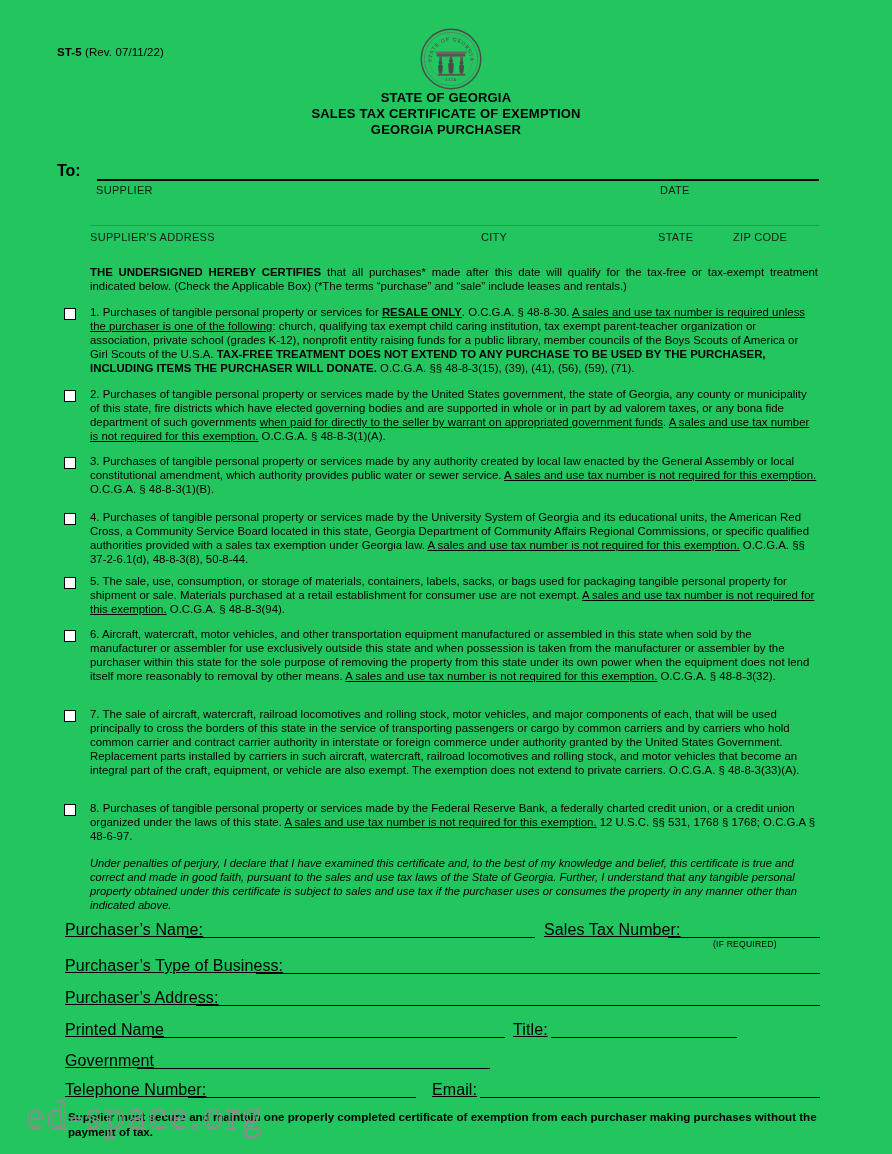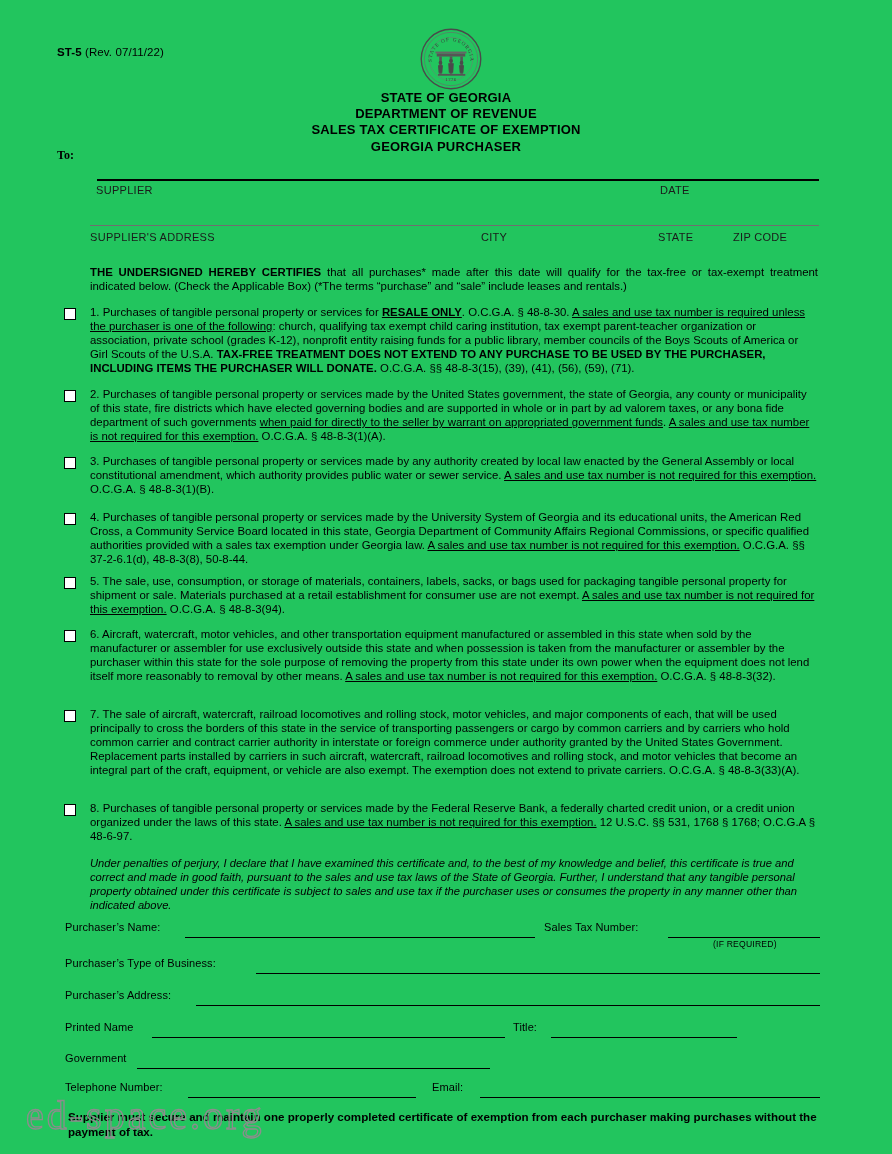--- a/index.html
+++ b/index.html
@@ -47,24 +47,23 @@
     font-weight: bold;
     font-size: 13px;
     line-height: 16.2px;
     letter-spacing: 0.2px;
   }
 
   
   .to-label {
     position: absolute;
     left: 57px;
-    top: 148px;
-    font-size: 12px;
+    top: 162px;
+    font-size: 16px;
     font-weight: bold;
-    font-family: Liberation Serif, serif;
   }
   .rule {
     position: absolute;
     background: #000000;
   }
   .rule-thin {
     position: absolute;
     background: #6f6f6f;
     height: 1px;
   }
@@ -112,23 +111,24 @@
     width: 728px;
     font-size: 11.2px;
     line-height: 14px;
     font-style: italic;
     text-align: left;
   }
 
   
   .fl {
     position: absolute;
-    font-size: 11px;
+    font-size: 16px;
     letter-spacing: 0.1px;
     white-space: nowrap;
+    text-decoration: underline;
   }
   .note-req {
     position: absolute;
     font-size: 8.6px;
     letter-spacing: 0.2px;
   }
 
   .footer {
     position: absolute;
     left: 68px;
@@ -188,21 +188,20 @@
       <circle cx="50" cy="53" r="3.2" fill="#4a4a4a"></circle>
       <path d="M 45.5,57 L 54.5,57 L 53.5,72 L 46.5,72 Z" fill="#4a4a4a"></path>
       <circle cx="67" cy="56" r="3" fill="#4a4a4a"></circle>
       <path d="M 63,60 L 71,60 L 70,72 L 64,72 Z" fill="#4a4a4a"></path>
       <text x="50" y="86" font-family="'Liberation Serif', serif" font-size="7.5" fill="#3a3a3a" text-anchor="middle" letter-spacing="0.8">1776</text>
     </svg>
   </div>
 
   <div class="header-titles">
     <div>STATE OF GEORGIA</div>
-    <div>DEPARTMENT OF REVENUE</div>
     <div>SALES TAX CERTIFICATE OF EXEMPTION</div>
     <div>GEORGIA PURCHASER</div>
   </div>
 
   <div class="to-label">To:</div>
   <div class="rule" style="left:97px; top:179px; width:722px; height:1.6px;"></div>
   <div class="fieldcap" style="left:96px; top:184px;">SUPPLIER</div>
   <div class="fieldcap" style="left:660px; top:184px;">DATE</div>
 
   <div class="rule-thin" style="left:90px; top:225px; width:729px;"></div>

